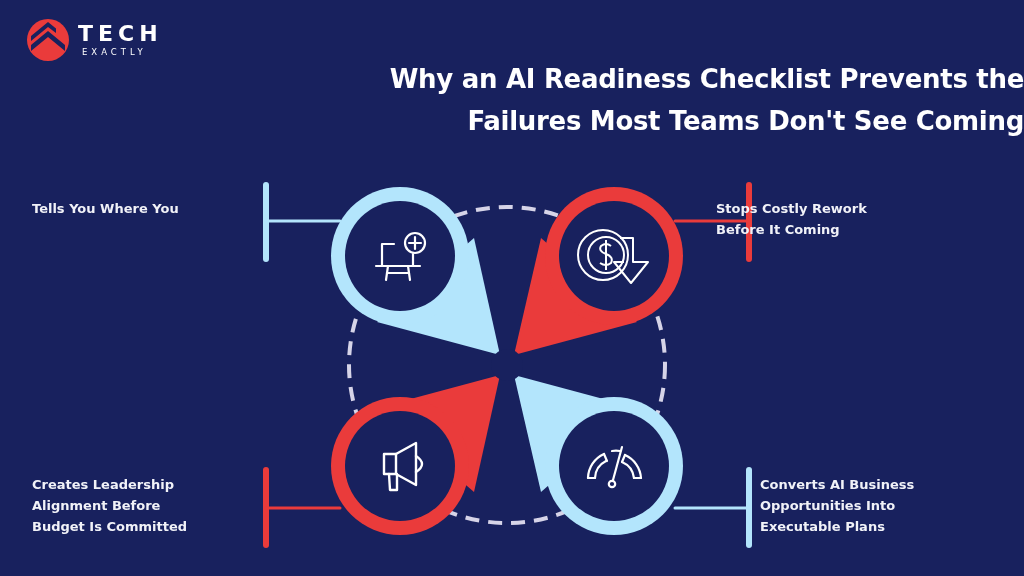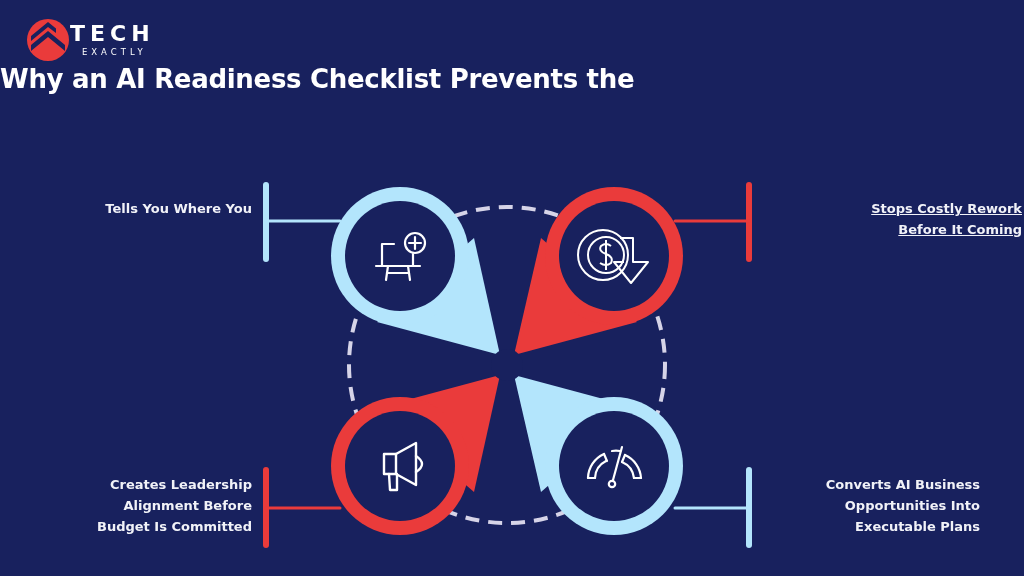--- a/index.html
+++ b/index.html
@@ -5,30 +5,30 @@
     html, body { margin: 0; padding: 0; }
     body {
       width: 1024px; height: 576px; overflow: hidden;
       background: #18215e;
       font-family: "DejaVu Sans", sans-serif;
       position: relative;
       color: #ffffff;
     }
     .logo { position: absolute; left: 26px; top: 18px; display: flex; align-items: center; }
     .logo-mark { width: 44px; height: 44px; }
-    .logo-text { margin-left: 0; display: flex; flex-direction: column; align-items: center; }
+    .logo-text { margin-left: 8px; display: flex; flex-direction: column; align-items: flex-start; }
     .logo-word1 { font-family: "DejaVu Sans", sans-serif; font-weight: bold; font-size: 22px; letter-spacing: 5px; line-height: 24px; color: #fff; }
     .logo-word2 { font-family: "DejaVu Sans", sans-serif; font-weight: normal; font-size: 8.5px; letter-spacing: 4px; line-height: 12px; color: #fff; margin-left: 4px; }
     .title {
       position: absolute; left: 0; width: 1024px; top: 58px;
-      text-align: left; font-family: "DejaVu Sans", sans-serif; font-weight: bold;
+      text-align: right; font-family: "DejaVu Sans", sans-serif; font-weight: bold;
       font-size: 26px; line-height: 42px; color: #ffffff; letter-spacing: -0.3px;
     }
     .label {
-      position: absolute; width: 220px; text-align: right;
+      position: absolute; width: 220px; text-align: left;
       font-family: "DejaVu Sans", sans-serif; font-weight: bold;
       font-size: 13px; line-height: 21px; color: #f1f2f8;
     }
     svg.diagram { position: absolute; left: 0; top: 0; }
   </style>
 </head>
 <body>
 
 <div class="logo">
   <svg class="logo-mark" viewBox="0 0 44 44">
@@ -37,20 +37,21 @@
     <path d="M5 18 L22 4 L30 10.5 L30 15 L22 9 L5 23 Z" fill="#18215e"></path>
   </svg>
   <div class="logo-text">
     <span class="logo-word1">TECH</span>
     <span class="logo-word2">EXACTLY</span>
   </div>
 </div>
 
 <div class="title">
   <div>Why an AI Readiness Checklist Prevents the</div>
+  <div>Failures Most Teams Don't See Coming</div>
 </div>
 
 <svg class="diagram" width="1024" height="576" viewBox="0 0 1024 576">
 
   <circle cx="507" cy="365" r="158" fill="none" stroke="#d6d4e8" stroke-width="4" stroke-dasharray="14 9"></circle>
 
   <g stroke="#b3e5fc" stroke-linecap="round">
     <line x1="266" y1="185" x2="266" y2="259" stroke-width="6"></line>
     <line x1="266" y1="221" x2="340" y2="221" stroke-width="3"></line>
   </g>
@@ -131,21 +132,21 @@
     <line x1="634" y1="478" x2="641" y2="478"></line>
     <line x1="625" y1="455" x2="622" y2="462"></line>
     <line x1="622" y1="447" x2="613" y2="480"></line>
     <circle cx="612" cy="484" r="3.2"></circle>
   </g>
 </svg>
 
 <div class="label" style="left:32px; top:198px;">
   <div>Tells You Where You</div>
 </div>
-<div class="label" style="left:802px; top:198px;text-decoration:underline;">
+<div class="label" style="left:716px; top:198px;">
   <div>Stops Costly Rework</div>
   <div>Before It Coming</div>
 </div>
 <div class="label" style="left:32px; top:474px;">
   <div>Creates Leadership</div>
   <div>Alignment Before</div>
   <div>Budget Is Committed</div>
 </div>
 <div class="label" style="left:760px; top:474px;">
   <div>Converts AI Business</div>

